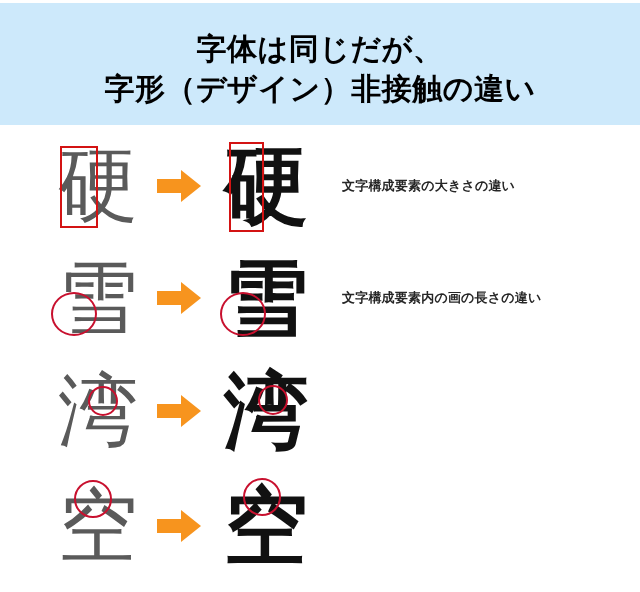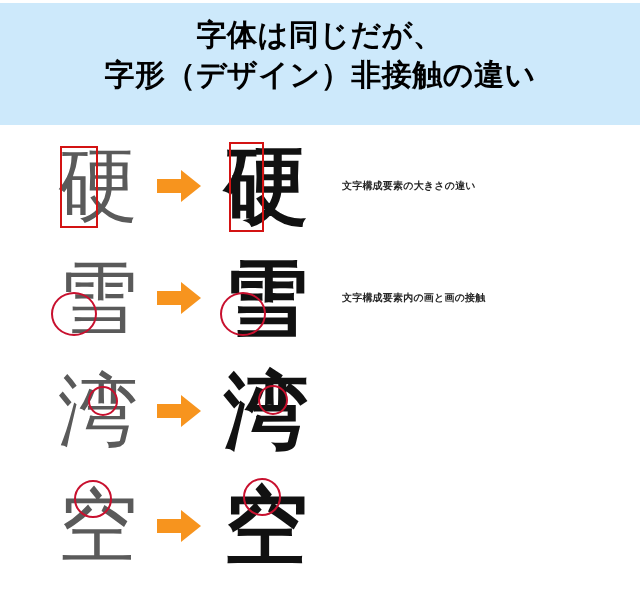--- a/index.html
+++ b/index.html
@@ -21,21 +21,21 @@
     left: 0;
     top: 3px;
     width: 640px;
     height: 122px;
     background: #cde9fb;
     box-sizing: border-box;
     display: flex;
     flex-direction: column;
     align-items: center;
     justify-content: flex-start;
-    padding-top: 12px;
+    padding-top: 26px;
   }
   .header-line {
     color: #000000;
     font-weight: bold;
     font-size: 30px;
     line-height: 40px;
     letter-spacing: 0.5px;
     white-space: nowrap;
     text-align: center;
   }
@@ -114,21 +114,21 @@
     justify-content: center;
   }
   .arrow-svg { display: block; }
 
   
   .caption {
     flex: 1 1 auto;
     padding-left: 26px;
     padding-right: 8px;
     color: #262626;
-    font-size: 10px;
+    font-size: 13px;
     line-height: 22px;
     font-weight: bold;
     letter-spacing: 0.2px;
     white-space: pre-line;
   }
 </style>
 </head>
 <body>
 
 <div class="header-band">
@@ -162,21 +162,21 @@
     </div>
     <div class="arrow-cell">
       <svg class="arrow-svg" width="44" height="34" viewBox="0 0 44 34" aria-hidden="true">
         <polygon points="0,10 24,10 24,1 44,17 24,33 24,24 0,24" fill="#f7941e"></polygon>
       </svg>
     </div>
     <div class="glyph-cell after">
       <span class="glyph heavy">雪</span>
       <span class="mark circle" style="left:4px; top:44px; width:46px; height:44px;"></span>
     </div>
-    <div class="caption">文字構成要素内の画と画の接触</div>
+    <div class="caption">文字構成要素内の画の長さの違い</div>
   </div>
 
   <div class="row row-2">
     <div class="glyph-cell before">
       <span class="glyph light">湾</span>
       <span class="mark circle" style="left:40px; top:25px; width:30px; height:30px;"></span>
     </div>
     <div class="arrow-cell">
       <svg class="arrow-svg" width="44" height="34" viewBox="0 0 44 34" aria-hidden="true">
         <polygon points="0,10 24,10 24,1 44,17 24,33 24,24 0,24" fill="#f7941e"></polygon>

